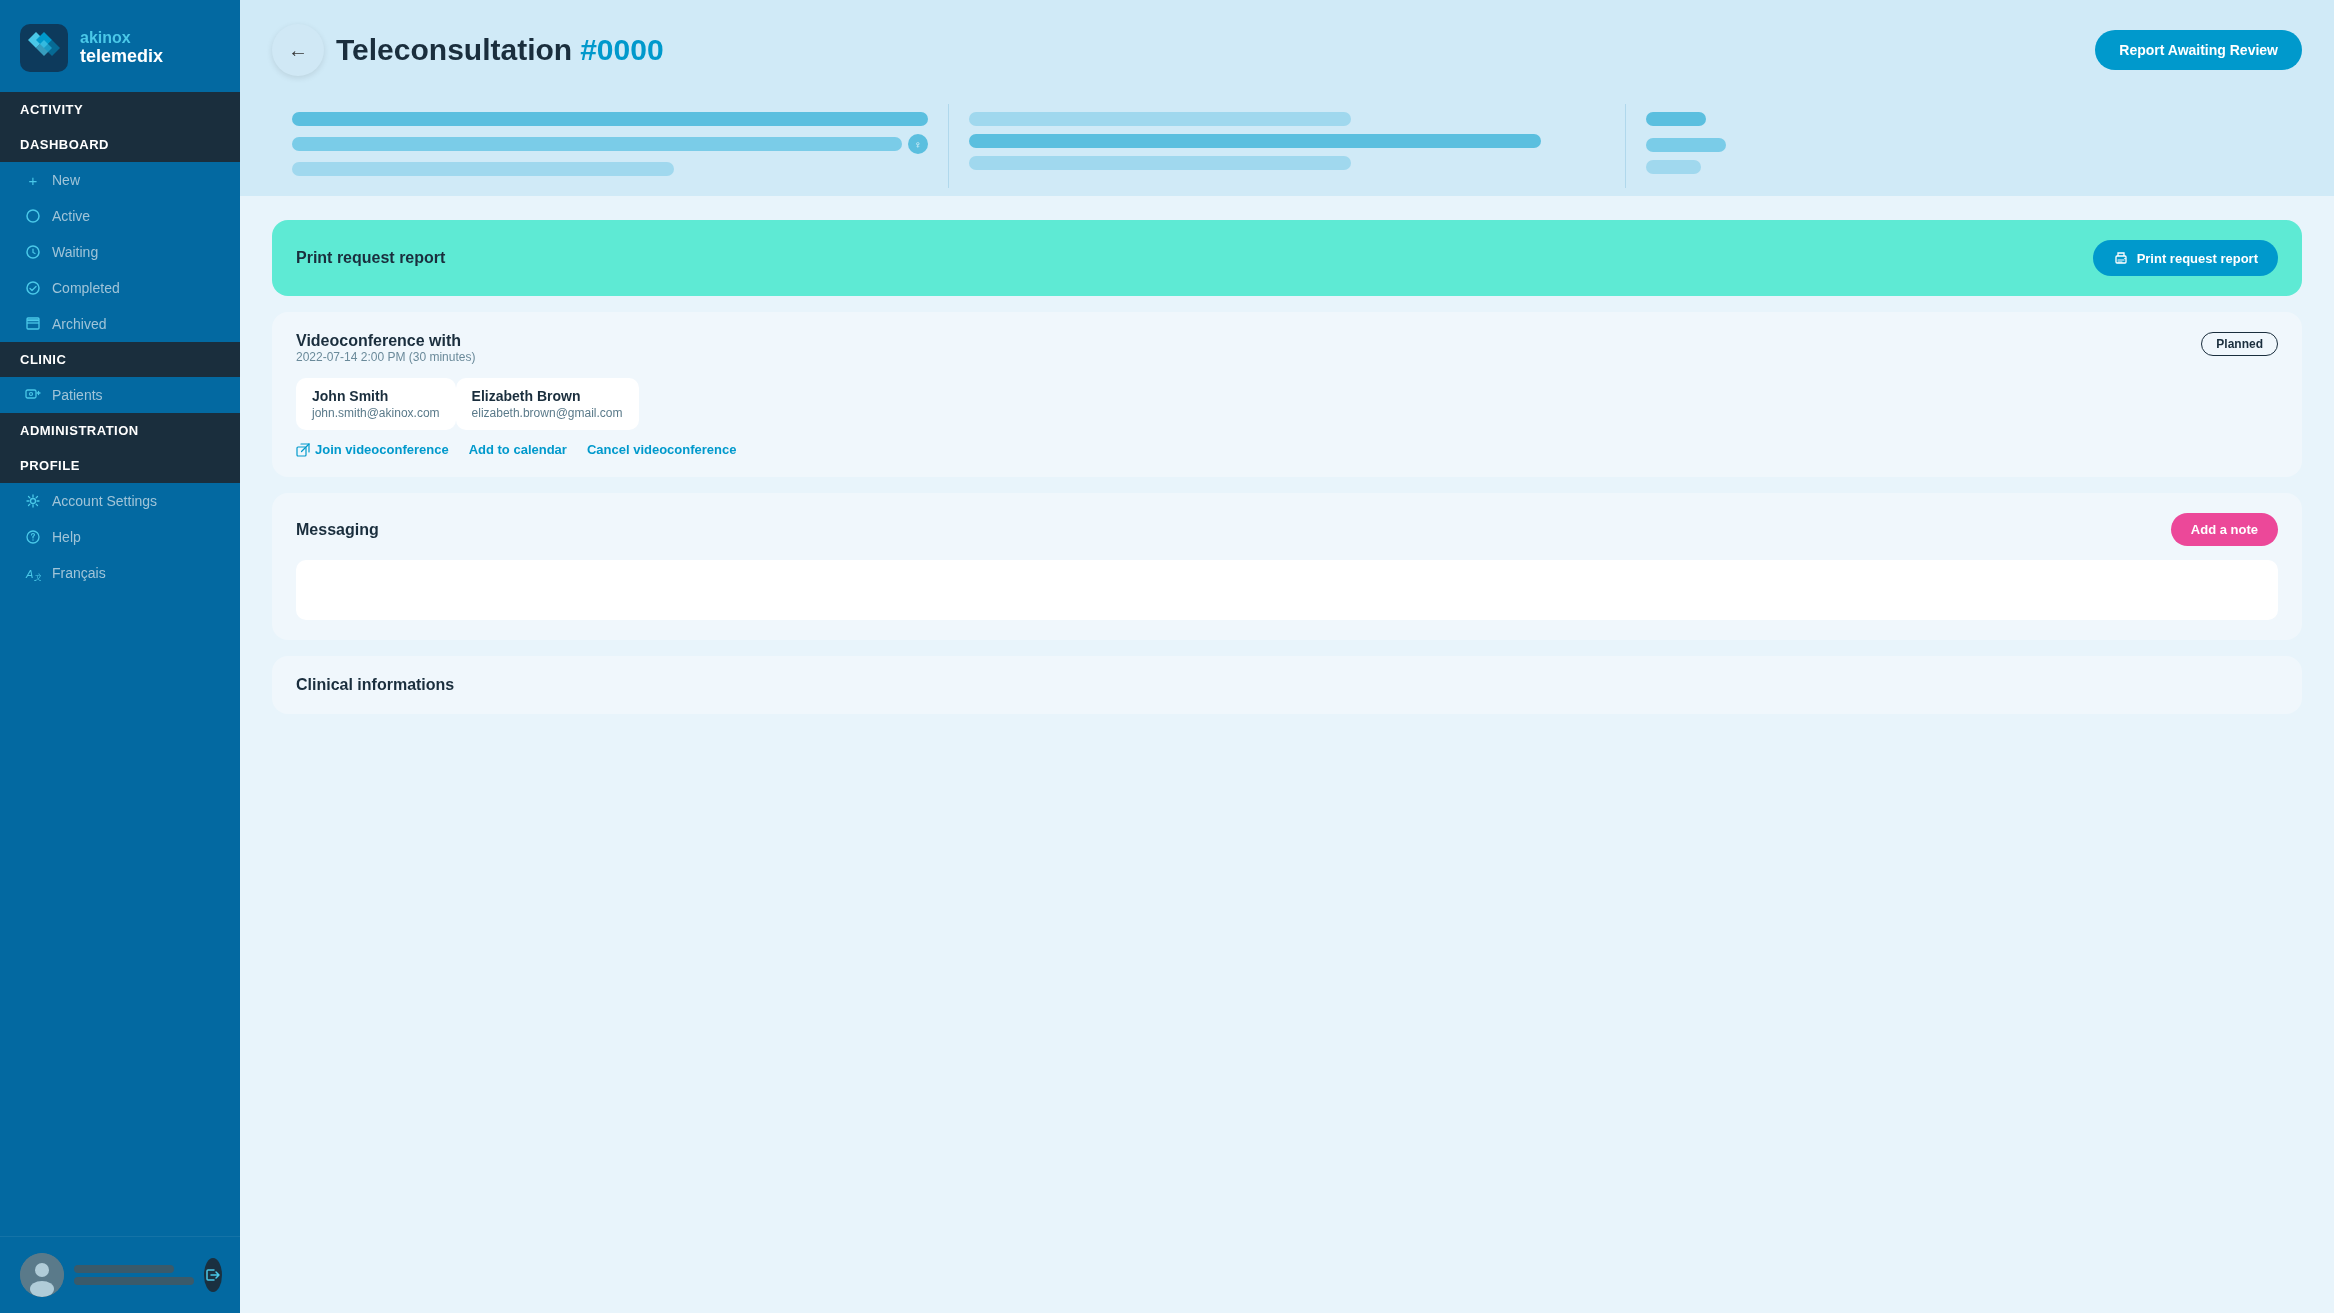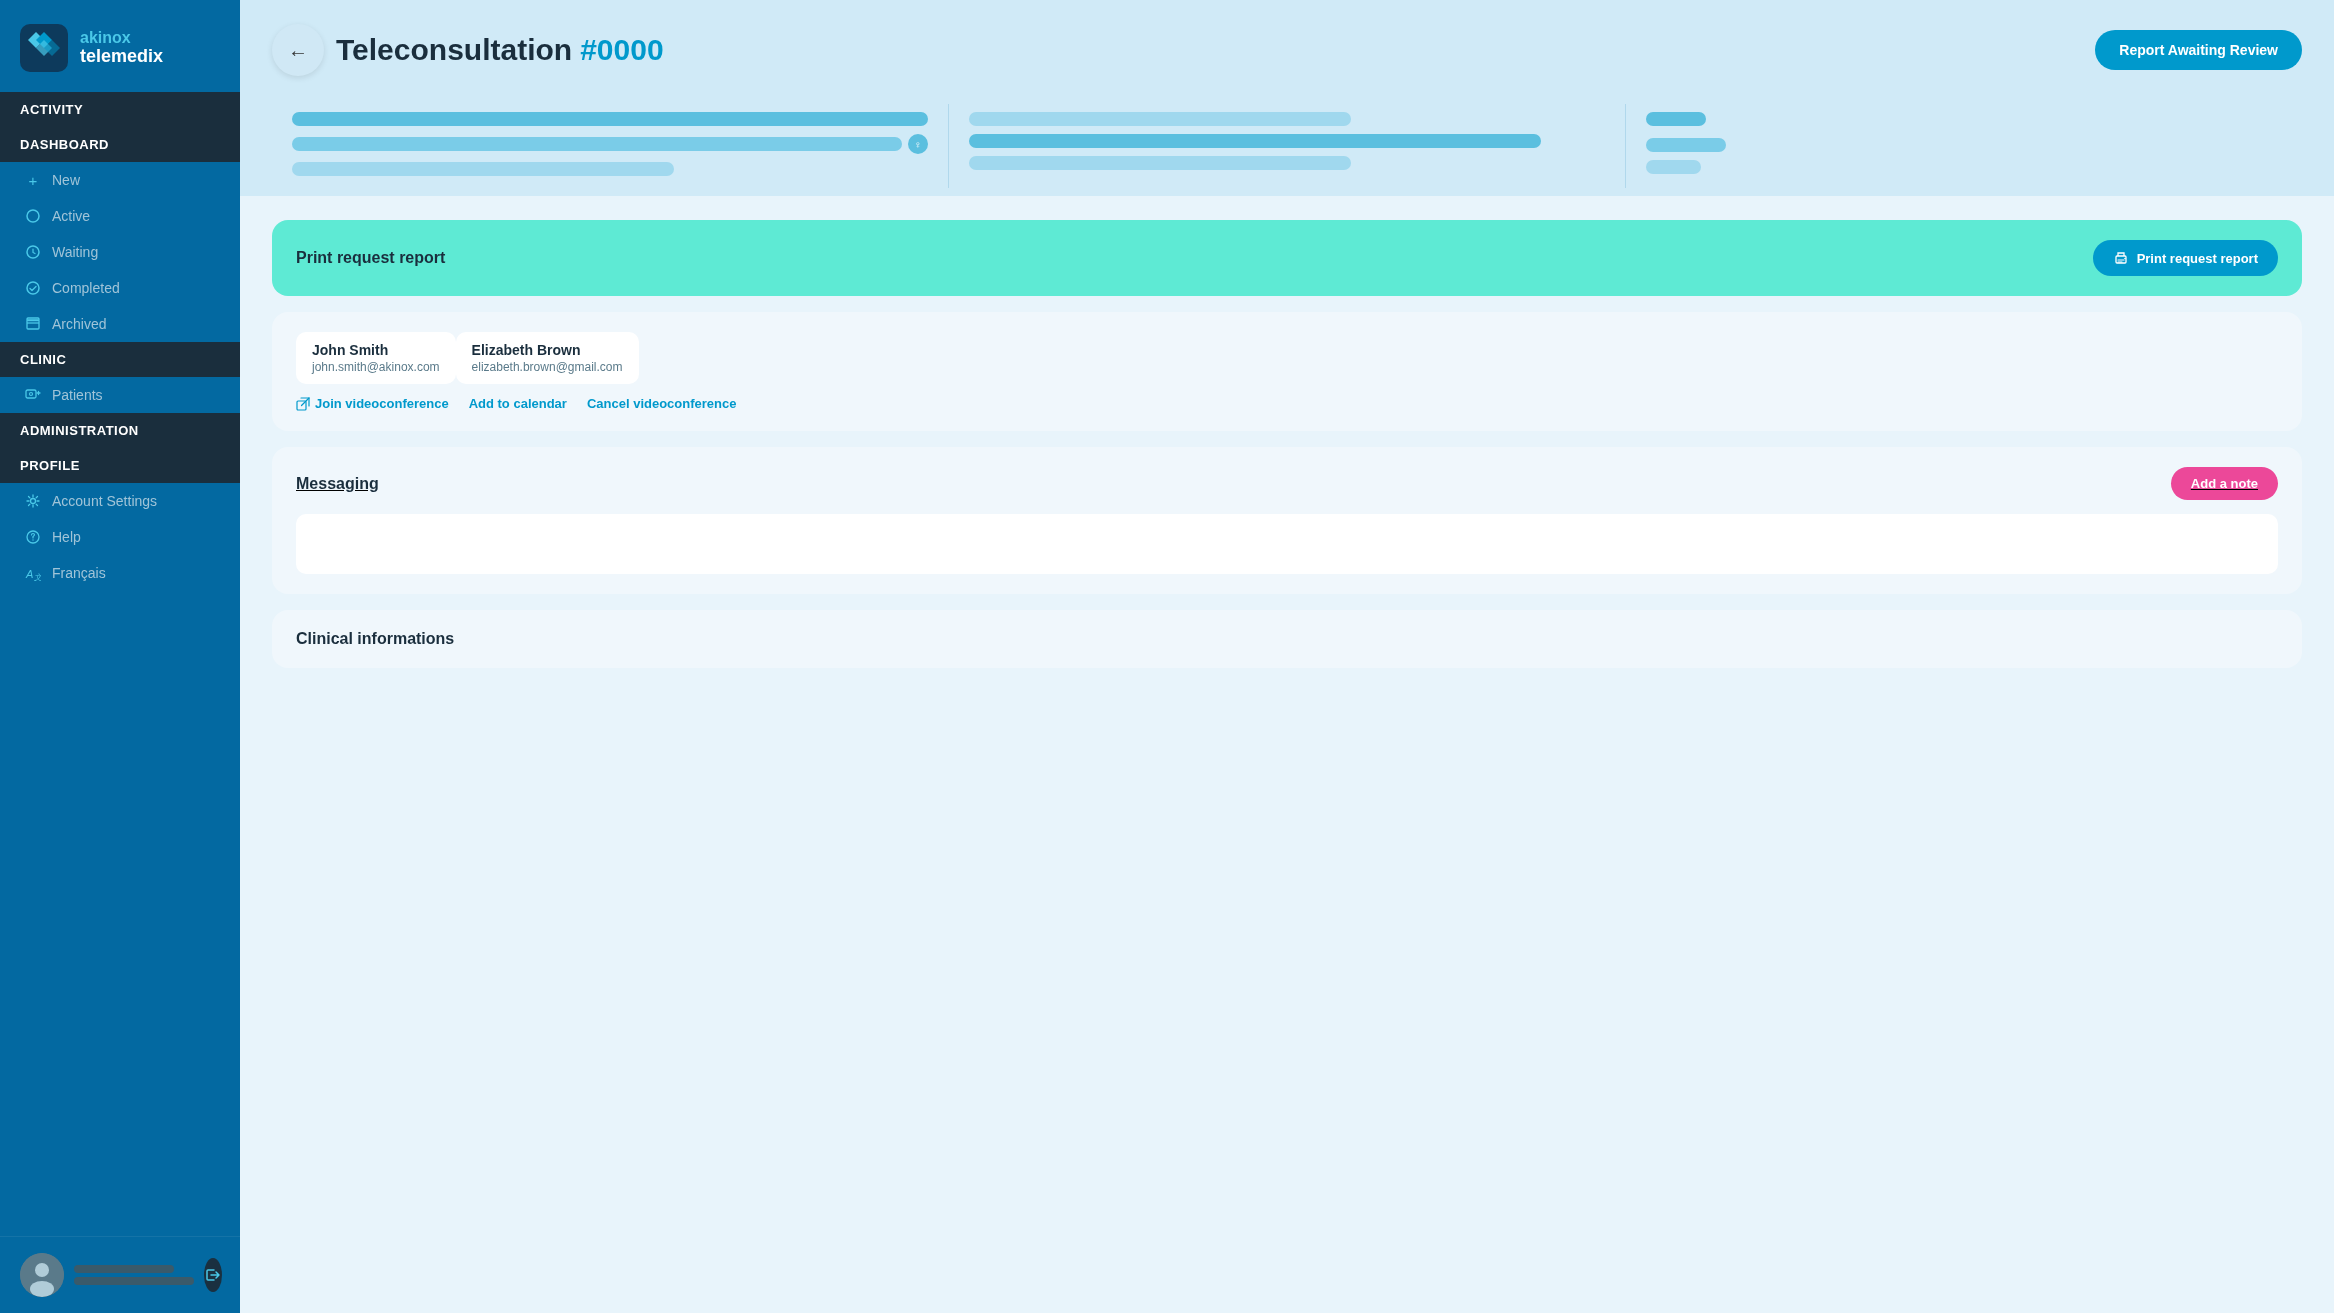--- a/index.html
+++ b/index.html
@@ -306,21 +306,20 @@
       display: flex;
       align-items: flex-end;
       gap: 5px;
     }
 
     
     .messaging-card {
       background: #f0f7fc;
       border-radius: 16px;
       padding: 20px 24px;
-      text-decoration: underline;
     }
     .messaging-header {
       display: flex;
       align-items: center;
       justify-content: space-between;
       margin-bottom: 14px;
     }
     .add-note-btn {
       background: #ec4899;
       color: white;
@@ -520,20 +519,27 @@
               <path d="M5 6V3h6v3" stroke="white" stroke-width="1.3"></path>
               <path d="M5 10h6M5 12h4" stroke="white" stroke-width="1.2" stroke-linecap="round"></path>
               <circle cx="12" cy="8.5" r="0.8" fill="white"></circle>
             </svg>
           <span>Print request report</span>
         </button>
       </div>
     </div>
 
     <div class="vc-card">
+      <div class="vc-header">
+        <div>
+          <div class="vc-title">Videoconference with</div>
+          <div class="vc-date">2022-07-14 2:00 PM (30 minutes)</div>
+        </div>
+        <span class="planned-badge">Planned</span>
+      </div>
 
       <div class="participants-row">
         <div class="participant-card">
           <span class="participant-name">John Smith</span>
           <span class="participant-email">john.smith@akinox.com</span>
         </div>
         <div class="participant-card">
           <span class="participant-name">Elizabeth Brown</span>
           <span class="participant-email">elizabeth.brown@gmail.com</span>
         </div>

